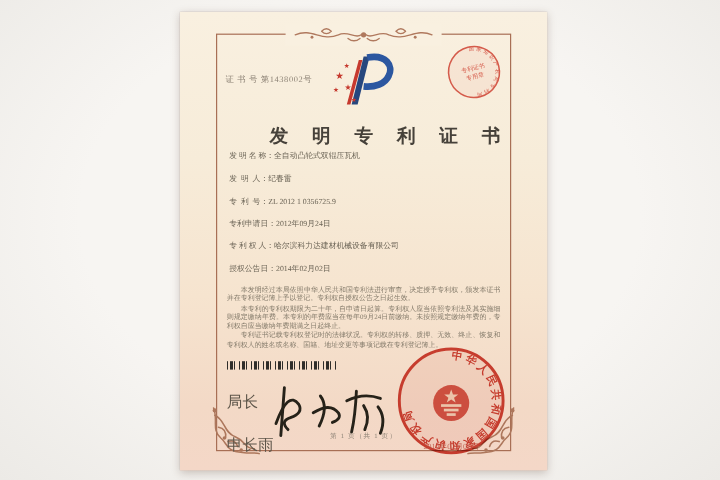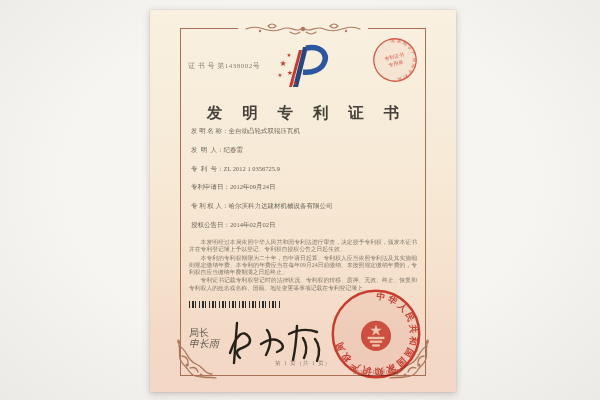--- a/index.html
+++ b/index.html
@@ -31,21 +31,21 @@
     position:absolute; left:7px; top:32px;
     font-size:7px; color:#8b8174; letter-spacing:0.5px;
   }
   .small-stamp {
     position:absolute; right:5px; top:6px; width:50px; height:50px;
     transform:rotate(-14deg); opacity:0.9;
   }
   .logo { position:absolute; top:15px; left:50%; transform:translateX(-50%); width:54px; height:46px; }
   .title {
     position:absolute; top:74px; left:0; width:100%;
-    text-align:center; font-size:15.5px; font-weight:700; color:#46413a;
+    text-align:right; font-size:15.5px; font-weight:700; color:#46413a;
     letter-spacing:8px; text-indent:8px;
   }
   
   .fields { position:absolute; left:10px; right:12px; top:98px; display:flex; flex-direction:column; gap:11px; }
   .field-row { display:flex; font-size:6.5px; line-height:1.2; color:#6e6759; }
   .field-label { flex:0 0 auto; white-space:pre; }
   .field-value { color:#6a6355; }
   
   .body-text { position:absolute; left:8px; right:8px; top:210px; }
   .body-text p {
@@ -53,22 +53,22 @@
     text-indent:2em; text-align:justify; margin-bottom:1px;
   }
   
   .barcode {
     position:absolute; left:8px; top:272px; width:92px; height:7px;
     background-image: repeating-linear-gradient(90deg,
       #2e2c29 0px, #2e2c29 1px, transparent 1px, transparent 3px,
       #2e2c29 3px, #2e2c29 5px, transparent 5px, transparent 6px,
       #2e2c29 6px, #2e2c29 7px, transparent 7px, transparent 10px);
   }
-  .sign-labels { position:absolute; left:8px; top:299px; font-size:10px; color:#5e564a; line-height:1; }
-  .sign-labels .row + .row { margin-top:1px;font-style:italic; }
+  .sign-labels { position:absolute; left:8px; top:299px; font-size:13px; color:#5e564a; line-height:1; }
+  .sign-labels .row + .row { margin-top:23px; }
   .signature { position:absolute; left:40px; top:288px; width:118px; height:52px; }
   .seal { position:absolute; left:148px; top:258px; width:94px; height:94px; mix-blend-mode:multiply; opacity:0.93; }
   .footer-page {
     position:absolute; left:0; width:100%; top:331px;
     text-align:center; font-size:5.5px; color:#8b8174; letter-spacing:1px;
   }
   svg { display:block; width:100%; height:100%; }
 </style>
 </head>
 <body>

